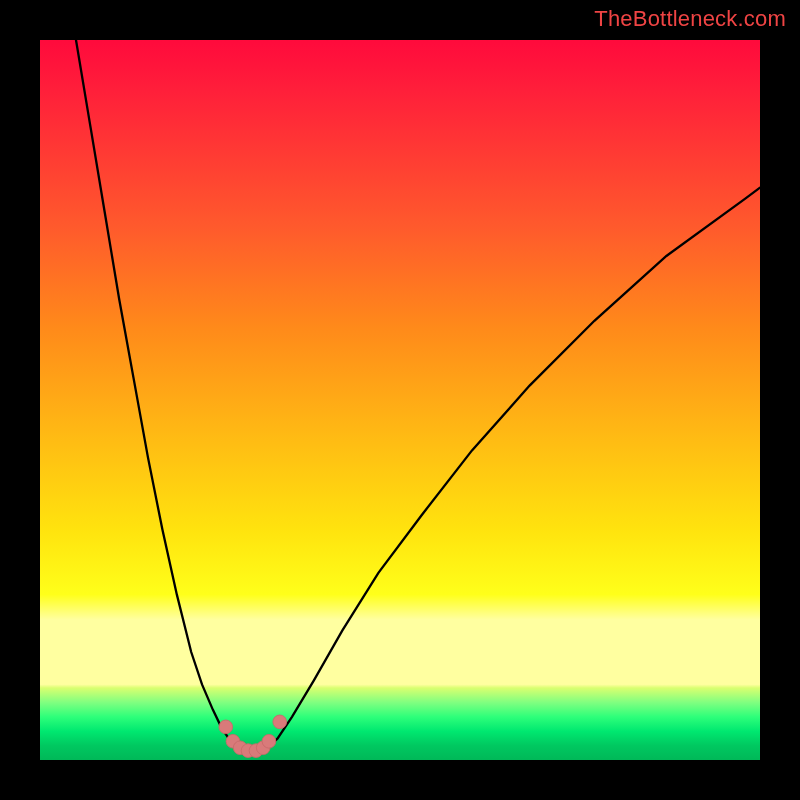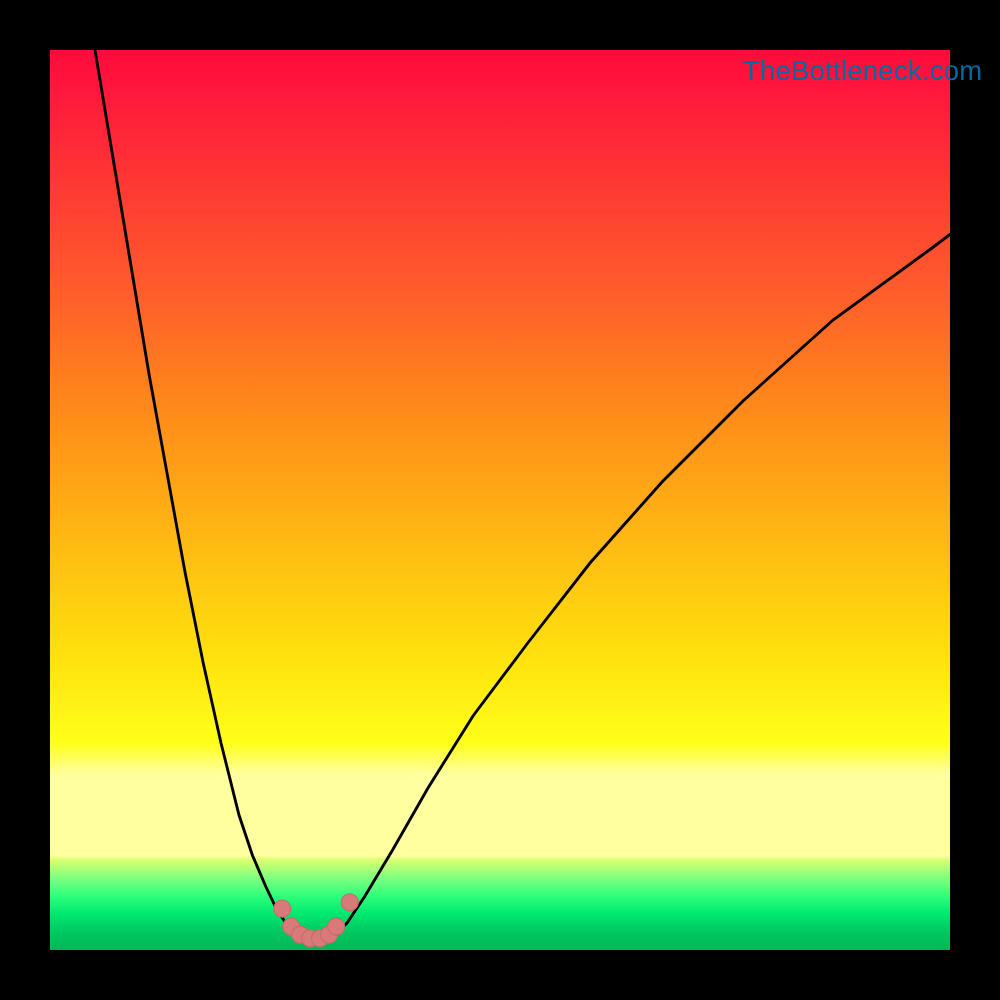--- a/index.html
+++ b/index.html
@@ -48,26 +48,25 @@
     );
   }
   .curve-svg, .dots-svg {
     position: absolute;
     inset: 0;
   }
   .watermark {
     position: absolute;
     top: 6px;
     right: 14px;
-    color: #0369a1;
+    color: #ef4444;
     font-size: 22px;
     font-weight: 500;
     letter-spacing: 0.2px;
     user-select: none;
-    margin-top: 38px;
   }
 </style>
 </head>
 <body>
 
 <div class="frame">
 
   <div class="plot-area">
     <div class="gradient-bg"></div>
 

